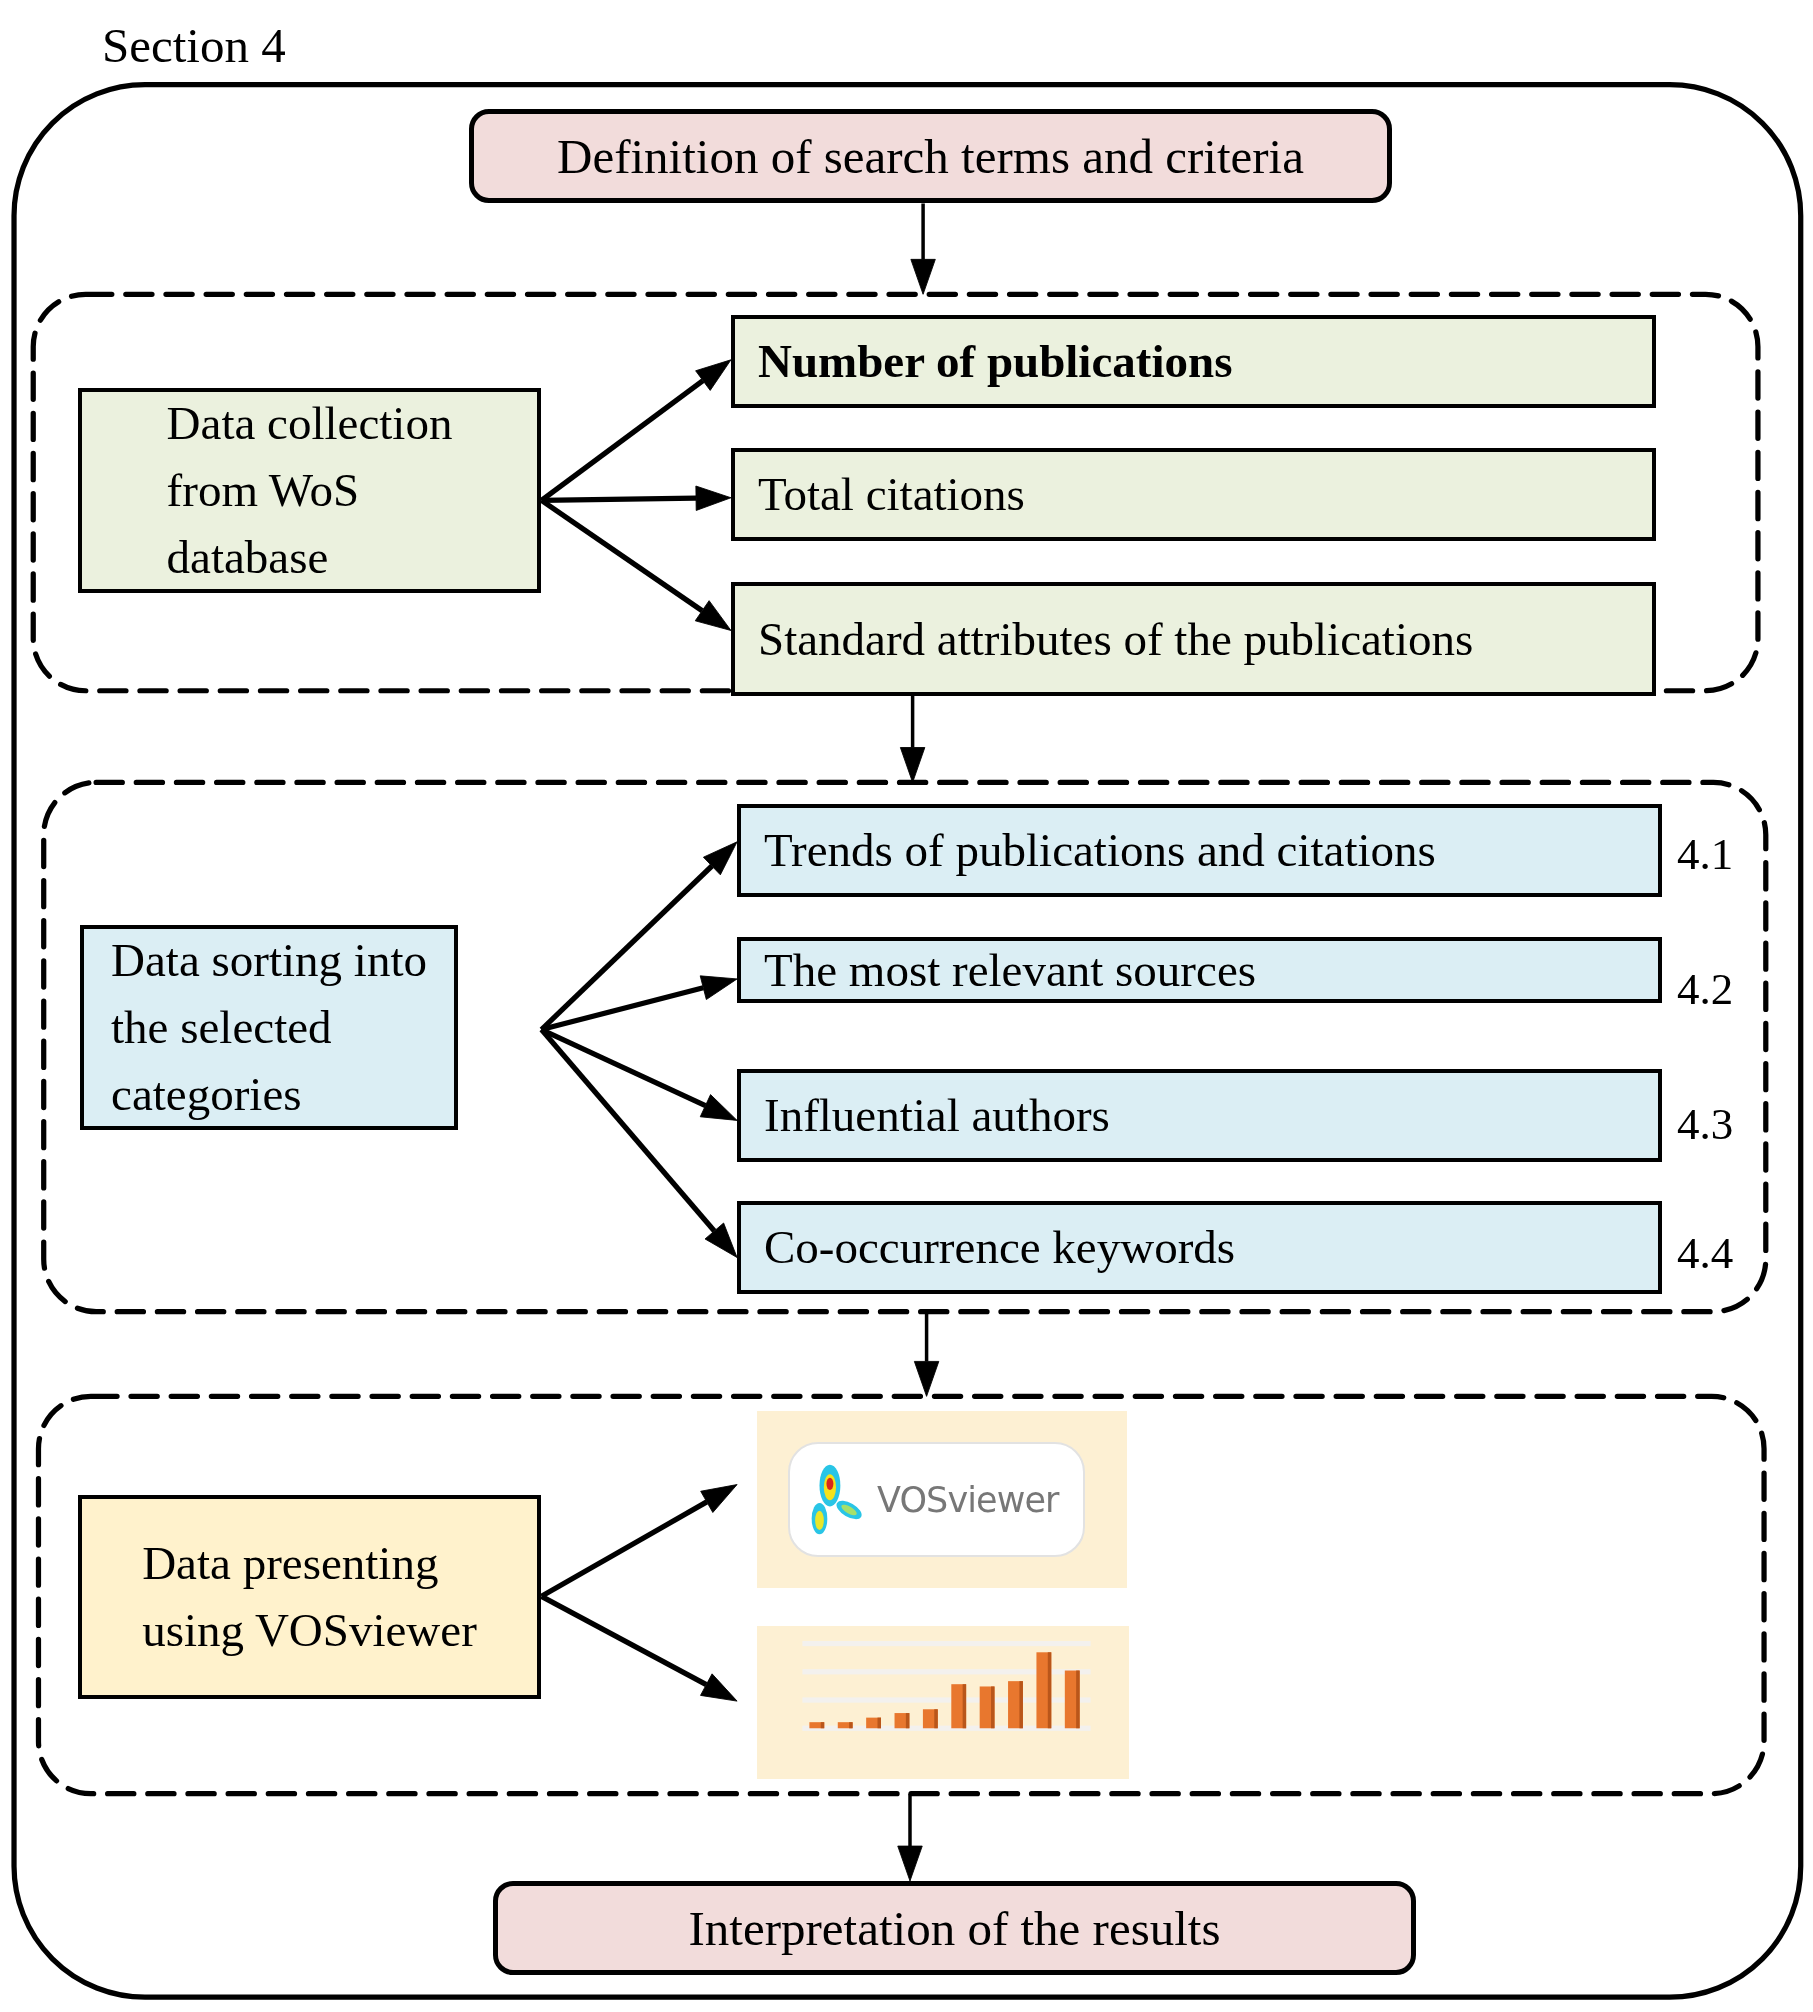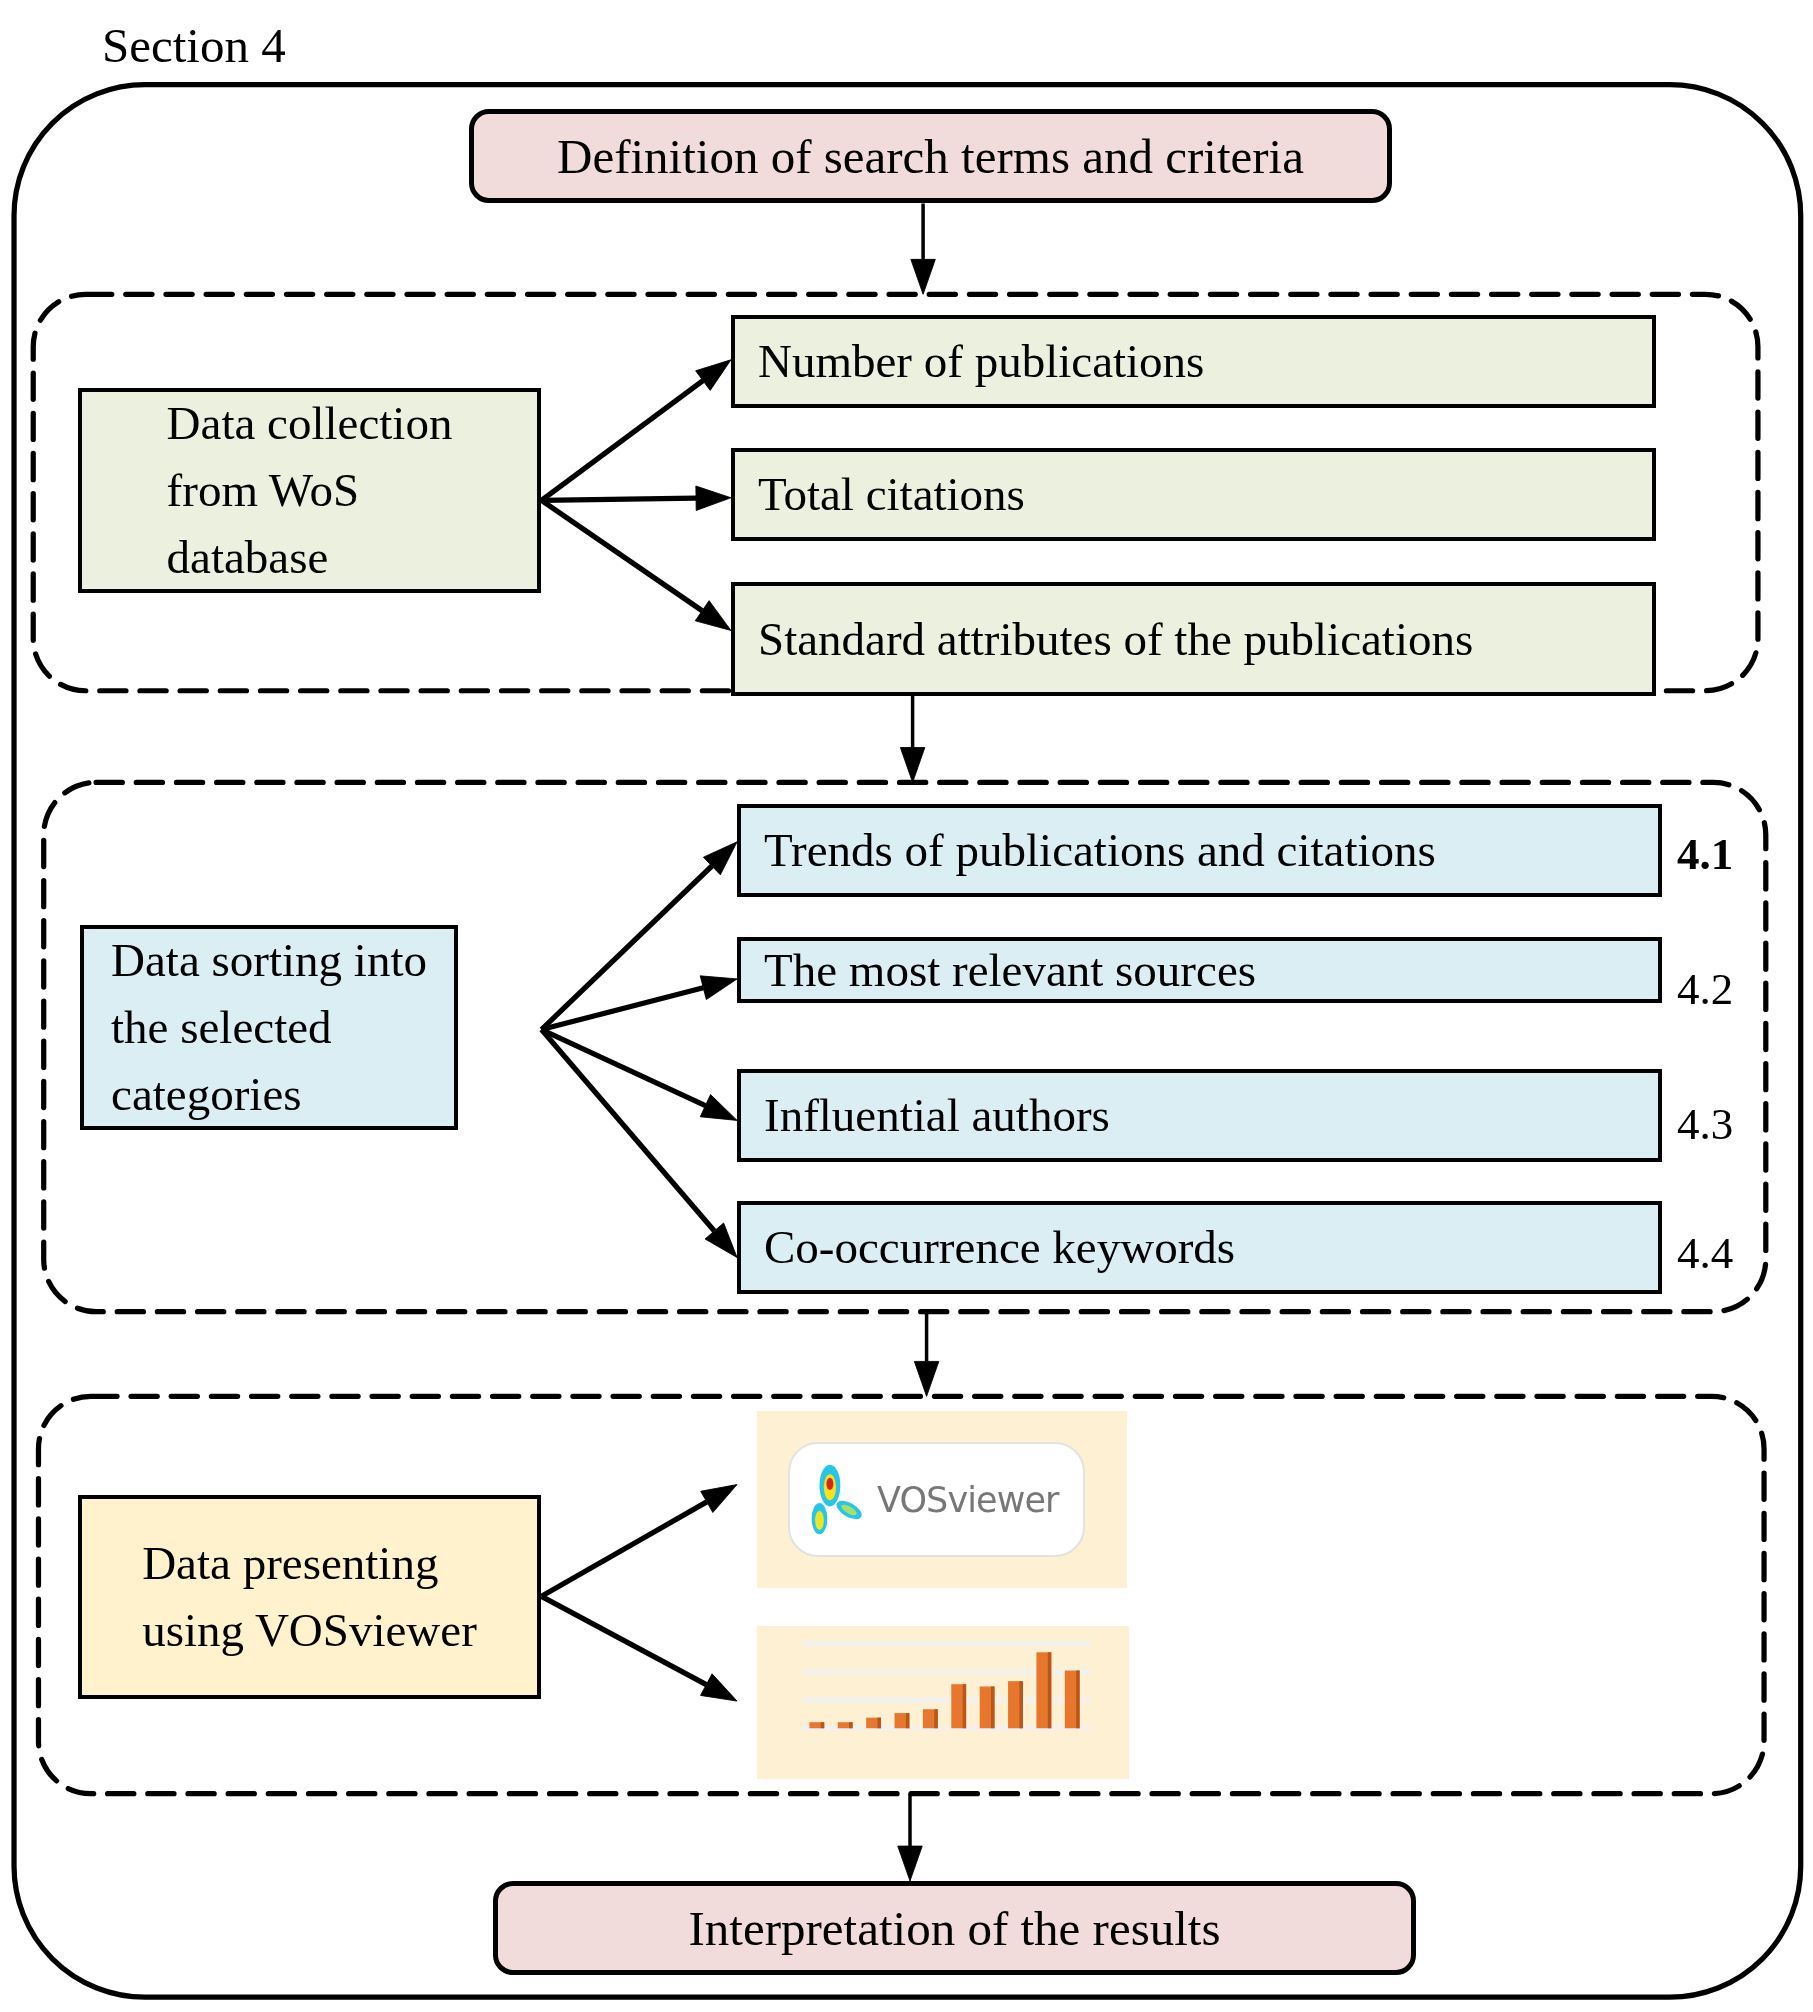--- a/index.html
+++ b/index.html
@@ -96,21 +96,21 @@
   <span>Definition of search terms and criteria</span>
 </div>
 
 <div class="box center green" style="left:78px; top:388px; width:463px; height:205px;">
   <div class="t">
     <div>Data collection</div>
     <div>from WoS</div>
     <div>database</div>
   </div>
 </div>
-<div class="box left green" style="left:731px; top:315px; width:925px; height:93px;">
+<div class="box left green" style="left:731px; top:315px; width:925px; height:93px;font-weight:bold;">
   <span class="t">Number of publications</span>
 </div>
 <div class="box left green" style="left:731px; top:448px; width:925px; height:93px;">
   <span class="t">Total citations</span>
 </div>
 <div class="box left green" style="left:731px; top:582px; width:925px; height:114px;">
   <span class="t">Standard attributes of the publications</span>
 </div>
 
 <div class="box center blue" style="left:80px; top:925px; width:378px; height:205px;">
@@ -125,21 +125,21 @@
 </div>
 <div class="box left blue" style="left:737px; top:937px; width:925px; height:66px;">
   <span class="t">The most relevant sources</span>
 </div>
 <div class="box left blue" style="left:737px; top:1069px; width:925px; height:93px;">
   <span class="t">Influential authors</span>
 </div>
 <div class="box left blue" style="left:737px; top:1201px; width:925px; height:93px;">
   <span class="t">Co-occurrence keywords</span>
 </div>
-<div class="sec-num" style="left:1677px; top:828px;font-weight:bold;">4.1</div>
+<div class="sec-num" style="left:1677px; top:828px;">4.1</div>
 <div class="sec-num" style="left:1677px; top:963px;">4.2</div>
 <div class="sec-num" style="left:1677px; top:1098px;">4.3</div>
 <div class="sec-num" style="left:1677px; top:1227px;">4.4</div>
 
 <div class="box center yellow" style="left:78px; top:1495px; width:463px; height:204px;">
   <div class="t">
     <div>Data presenting</div>
     <div>using VOSviewer</div>
   </div>
 </div>

